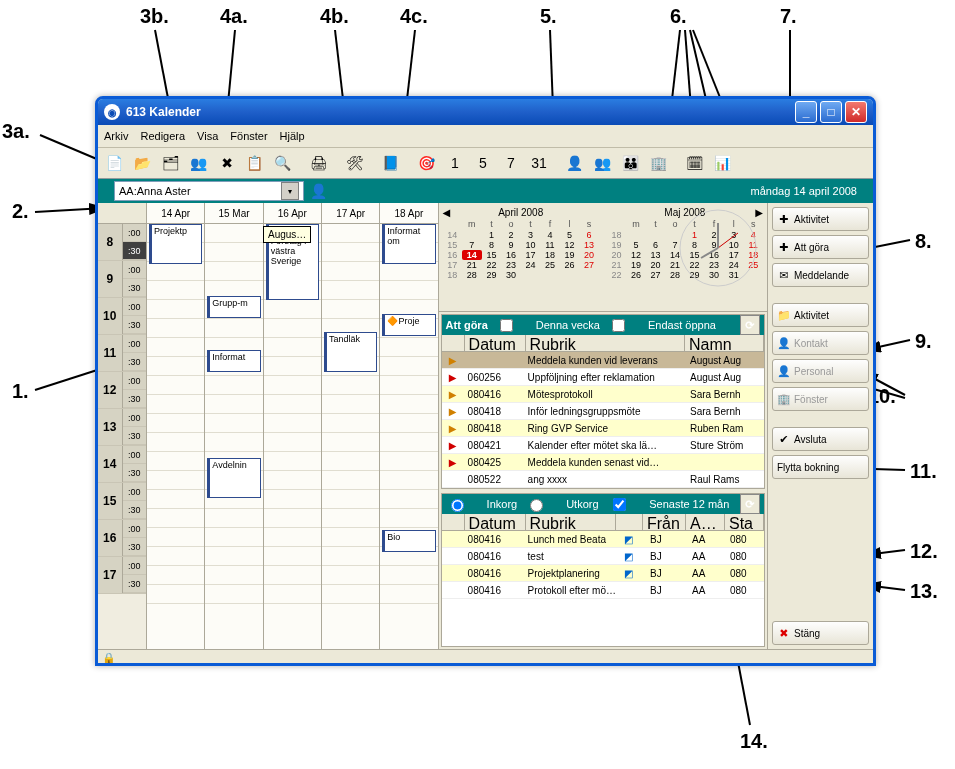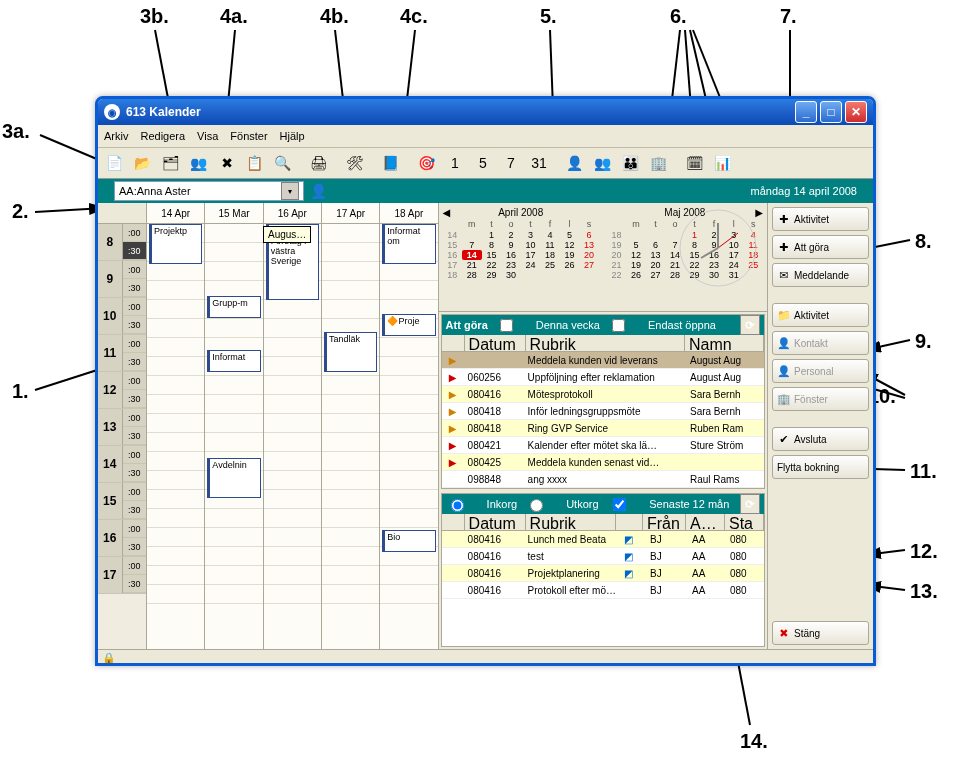--- a/index.html
+++ b/index.html
@@ -849,21 +849,21 @@
               <div style="width:70px">Sture Ström</div>
             </div>
             <div class="gridrow hl">
               <div class="flag" style="color:#d00000">▶</div>
               <div style="width:52px">080425</div>
               <div style="flex:1">Meddela kunden senast vid…</div>
               <div style="width:70px"></div>
             </div>
             <div class="gridrow">
               <div class="flag" style="color:"></div>
-              <div style="width:52px">098848</div>
+              <div style="width:52px">080522</div>
               <div style="flex:1">ang xxxx</div>
               <div style="width:70px">Raul Rams</div>
             </div>
           </div>
       </div>
 
       <div class="panel" style="flex:1">
         <div class="panel-hd">
           <label>
               <input type="radio" checked="" style=""> 

